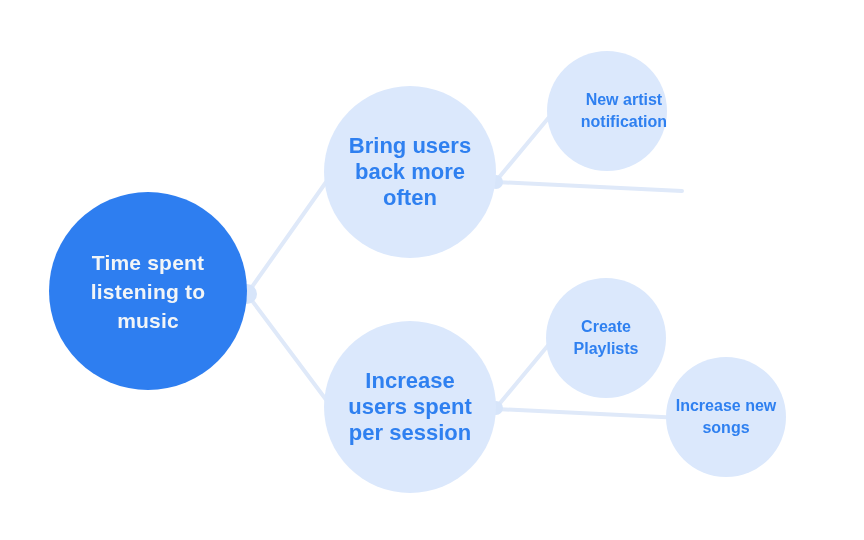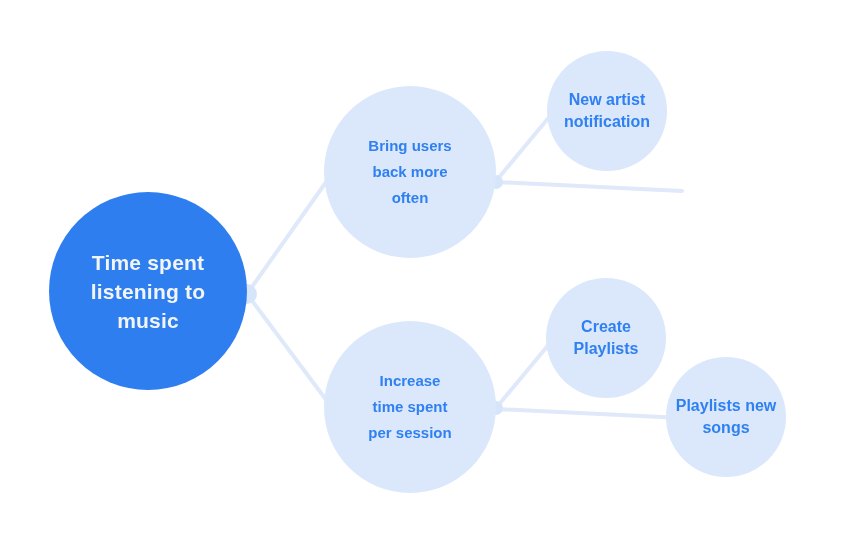--- a/index.html
+++ b/index.html
@@ -36,31 +36,31 @@
   .root {
     left: 49px; top: 192px; width: 198px; height: 198px;
     background: var(--root-fill, #2e7ef0);
     color: var(--root-text, #f2f5f7);
     font-size: 21px; line-height: 29px; letter-spacing: .2px;
   }
   .branch {
     width: 172px; height: 172px;
     background: var(--node-fill, #dbe8fc);
     color: var(--node-text, #2f80f0);
-    font-size: 15px; line-height: 26px;
+    font-size: 22px; line-height: 26px;
   }
   .branch-top    { left: 324px; top: 86px;  }
   .branch-bottom { left: 324px; top: 321px; }
   .leaf {
     width: 120px; height: 120px;
     background: var(--node-fill, #dbe8fc);
     color: var(--node-text, #2f80f0);
     font-size: 16px; line-height: 22px;
   }
-  .leaf-new-artist     { left: 547px; top: 51px;  }
+  .leaf-new-artist     { left: 547px; top: 51px; justify-content: flex-end;  }
   .leaf-recommend      { left: 666px; top: 130px; }
   .leaf-playlists      { left: 546px; top: 278px; align-items: center; }
   .leaf-discover       { left: 666px; top: 357px; }
 </style>
 </head>
 <body>
 
 <div class="canvas">
 
   <svg class="wires" viewBox="0 0 864 540" aria-hidden="true">
@@ -82,33 +82,33 @@
   </div>
 
   <div class="node branch branch-top">
     <span class="label">Bring users
 back more
 often</span>
   </div>
 
   <div class="node branch branch-bottom">
     <span class="label">Increase
-time spent
+users spent
 per session</span>
   </div>
 
   <div class="node leaf leaf-new-artist">
     <span class="label">New artist
 notification</span>
   </div>
 
 
   <div class="node leaf leaf-playlists">
     <span class="label">Create
 Playlists</span>
   </div>
 
   <div class="node leaf leaf-discover">
-    <span class="label">Playlists new
+    <span class="label">Increase new
 songs</span>
   </div>
 
 </div>
 
 </body></html>

